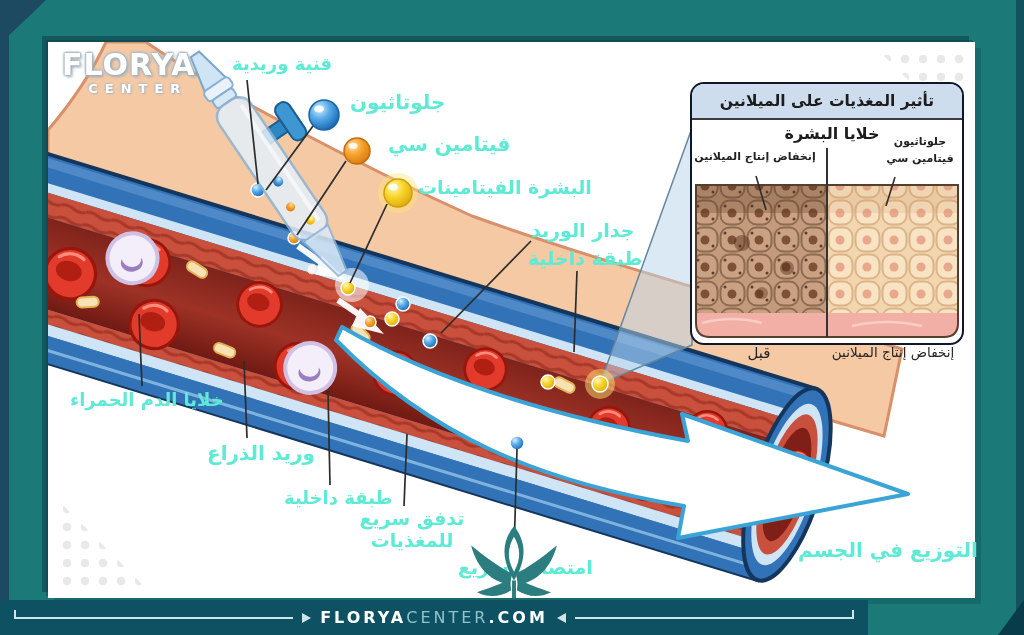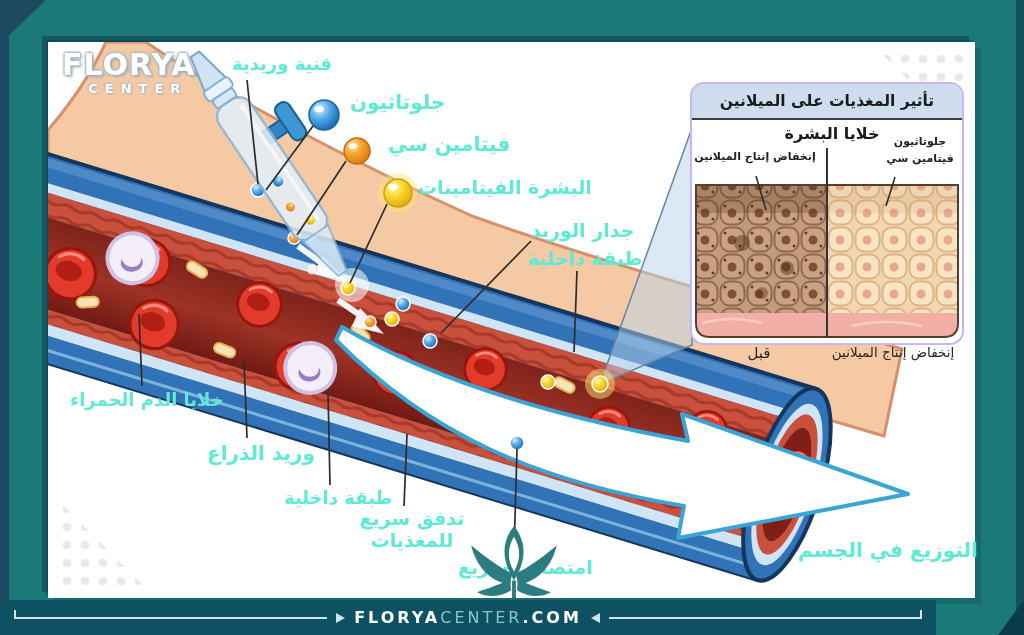--- a/index.html
+++ b/index.html
@@ -38,42 +38,42 @@
   .lbl-inner-top{left:528px;top:247px;font-size:19px}
   .lbl-rbc{left:70px;top:389px;font-size:18px}
   .lbl-armvein{left:207px;top:441px;font-size:20px}
   .lbl-inner-bot{left:284px;top:487px;font-size:18px}
   .lbl-flow{left:356px;top:508px;width:112px;font-size:19px;text-align:center;line-height:1.15;white-space:normal}
   .lbl-absorb{left:458px;top:556px;font-size:19px}
   .lbl-dist{left:798px;top:538px;font-size:20px}
 
   
   .inset{position:absolute;left:690px;top:82px;width:274px;height:263px;box-sizing:border-box;
-         background:#fff;border:2px solid #c4b5fd;border-radius:14px;z-index:2;overflow:hidden}
+         background:#fff;border:2px solid #0f172a;border-radius:14px;z-index:2;overflow:hidden}
   .inset-header{height:34px;background:#cddded;border-bottom:2px solid #3c3c3c;display:flex;
          align-items:center;justify-content:center;font-weight:bold;font-size:15.5px;color:#1c1c1c;direction:rtl}
   .inset-heading{position:absolute;top:40px;left:82px;width:116px;text-align:center;
          font-size:16px;font-weight:bold;color:#1c1c1c;direction:rtl}
   .inset-note-left{position:absolute;top:66px;left:2px;width:122px;text-align:center;
          font-size:11px;font-weight:bold;color:#222;direction:rtl}
   .inset-note-right{position:absolute;top:50px;right:4px;width:76px;text-align:center;
          font-size:11px;font-weight:bold;color:#222;direction:rtl;line-height:1.5}
   .inset-svg{position:absolute;left:0;top:34px}
 
   .cap{position:absolute;z-index:3;font-weight:normal;color:#262626;direction:rtl;text-align:center;line-height:1.25}
   .cap-before{left:700px;top:344px;width:118px}
   .cap-after{left:822px;top:344px;width:142px}
   .cap .big{font-size:15px}
   .cap .small{font-size:13.5px}
 
   
   .tulip{position:absolute;left:462px;top:524px;z-index:4}
 
   
-  .footer{position:absolute;left:0;top:600px;width:936px;height:35px;background:#0d5163;z-index:6;
+  .footer{position:absolute;left:0;top:600px;width:868px;height:35px;background:#0d5163;z-index:6;
           display:flex;align-items:center;padding:0 14px;box-sizing:border-box;gap:9px}
   .fline{height:2px;background:#cfe6e8;flex:1;position:relative}
   .fline::before{content:'';position:absolute;width:2px;height:9px;background:#cfe6e8;top:-7px}
   .fline-l::before{left:0}
   .fline-r::before{right:0}
   .arr-r{width:0;height:0;border-left:9px solid #cfe6e8;border-top:5px solid transparent;border-bottom:5px solid transparent}
   .arr-l{width:0;height:0;border-right:9px solid #cfe6e8;border-top:5px solid transparent;border-bottom:5px solid transparent}
   .ftext{font-size:16px;font-weight:bold;letter-spacing:3px;color:#fff;white-space:nowrap}
   .ftext .mid{color:#8fc3cc;font-weight:normal}
   .bevel-br{position:absolute;right:0;top:600px;width:0;height:0;

